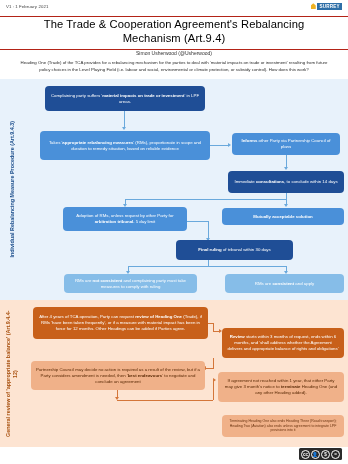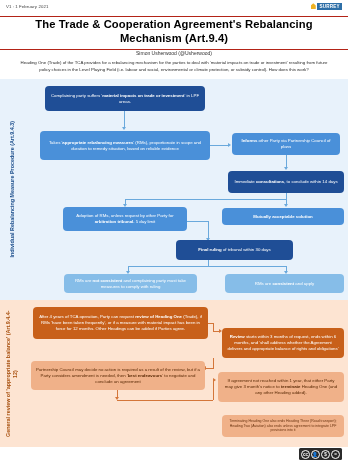--- a/index.html
+++ b/index.html
@@ -30,21 +30,21 @@
     font-size:4.6px;font-weight:bold;color:#ffffff;
     background:#2e6fa7;padding:.8px 2.2px;letter-spacing:.2px;
   }
   .rule{position:absolute;left:0;width:348px;height:1px;background:#b32317;}
   .rule-top{top:16px;}
   .rule-mid{top:49px;}
 
   h1{
     position:absolute;left:14px;top:18px;width:320px;
     margin:0;text-align:center;
-    font-size:11.2px;font-weight:bold;line-height:13.5px;
+    font-size:11.2px;font-weight:normal;line-height:13.5px;
     letter-spacing:.1px;color:#000;
   }
   .author{
     position:absolute;left:14px;top:50px;width:320px;
     text-align:center;font-size:5px;color:#333;
   }
   .intro{
     position:absolute;left:16px;top:60px;width:316px;
     text-align:center;font-size:4.35px;line-height:6.6px;color:#2b2b2b;
   }

